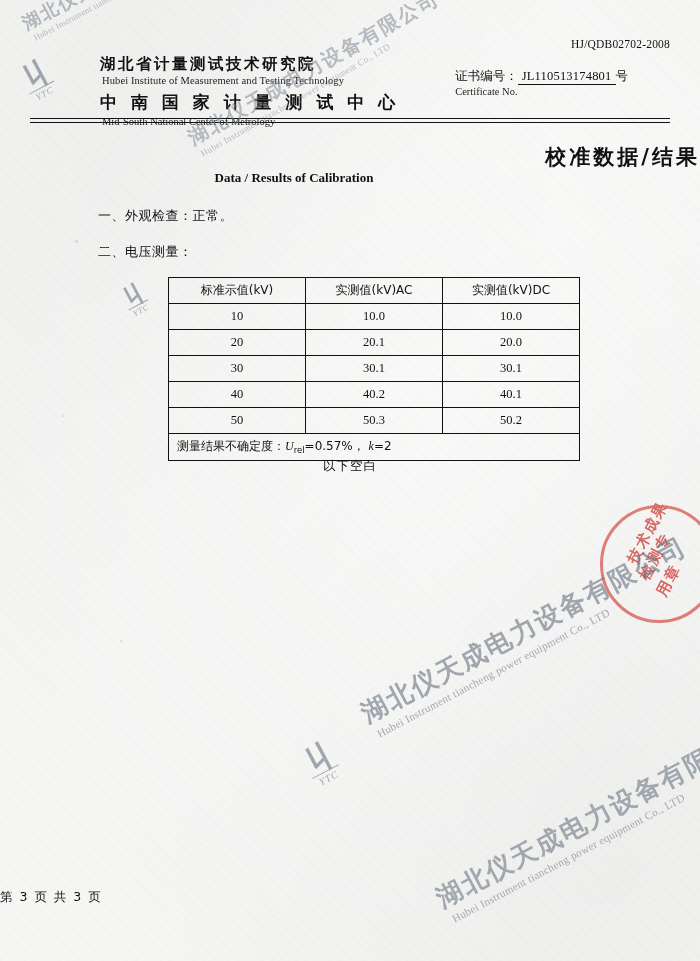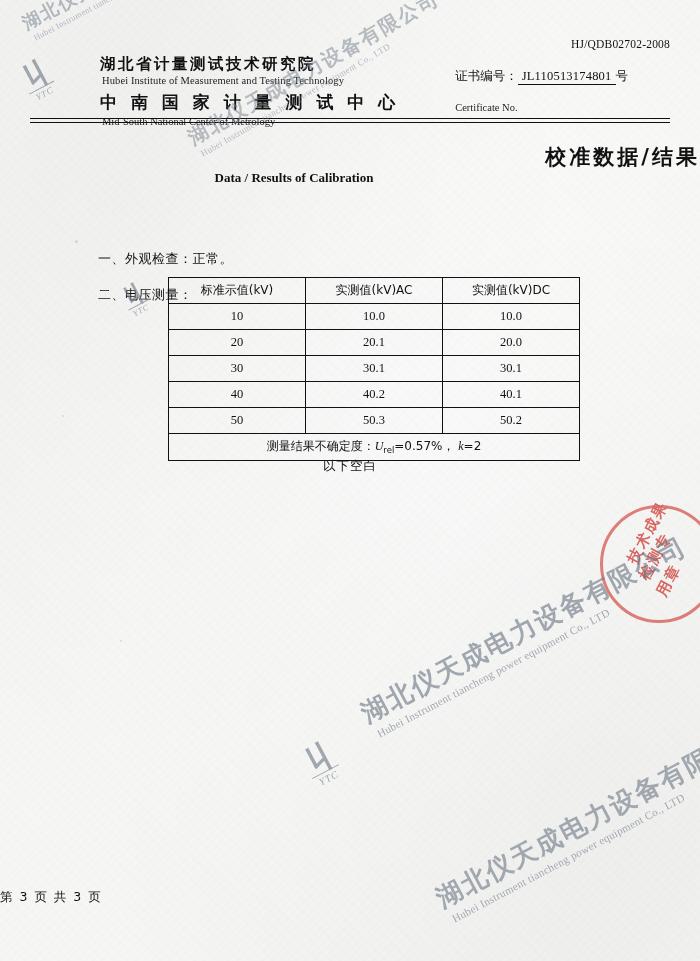--- a/index.html
+++ b/index.html
@@ -104,21 +104,21 @@
   }
   .cert-no .value {
     font-family: "Liberation Serif", serif;
     border-bottom: 1px solid #111;
     padding: 0 4px 1px 4px;
     letter-spacing: 0.2px;
   }
   .cert-no .row2 {
     font-family: "Liberation Serif", serif;
     font-size: 10.5px;
-    margin-top: 18px;
+    margin-top: 2px;
     color: #222;
   }
   .rule-top {
     position: absolute;
     left: 30px;
     right: 30px;
     top: 118px;
     height: 1px;
     background: #111;
   }
@@ -157,21 +157,20 @@
   }
 
   
   .item {
     position: absolute;
     left: 98px;
     font-family: "DejaVu Sans", sans-serif;
     font-size: 13px;
     color: #111;
     letter-spacing: 0.5px;
-    margin-top: 43px;
   }
   #item-1 { top: 207px; }
   #item-2 { top: 243px; }
 
   
   .tbl-wrap {
     position: absolute;
     left: 168px;
     top: 277px;
     width: 412px;
@@ -192,21 +191,22 @@
     background: transparent;
   }
   table.data th {
     font-weight: normal;
   }
   table.data td.num {
     font-family: "Liberation Serif", serif;
     font-size: 12.5px;
   }
   table.data td.note {
-    text-align: center;
+    text-align: left;
+    padding-left: 8px;
     font-size: 12px;
     height: 26px;
   }
   .note .ital {
     font-family: "Liberation Serif", serif;
     font-style: italic;
   }
   .note sub {
     font-size: 8.5px;
   }

